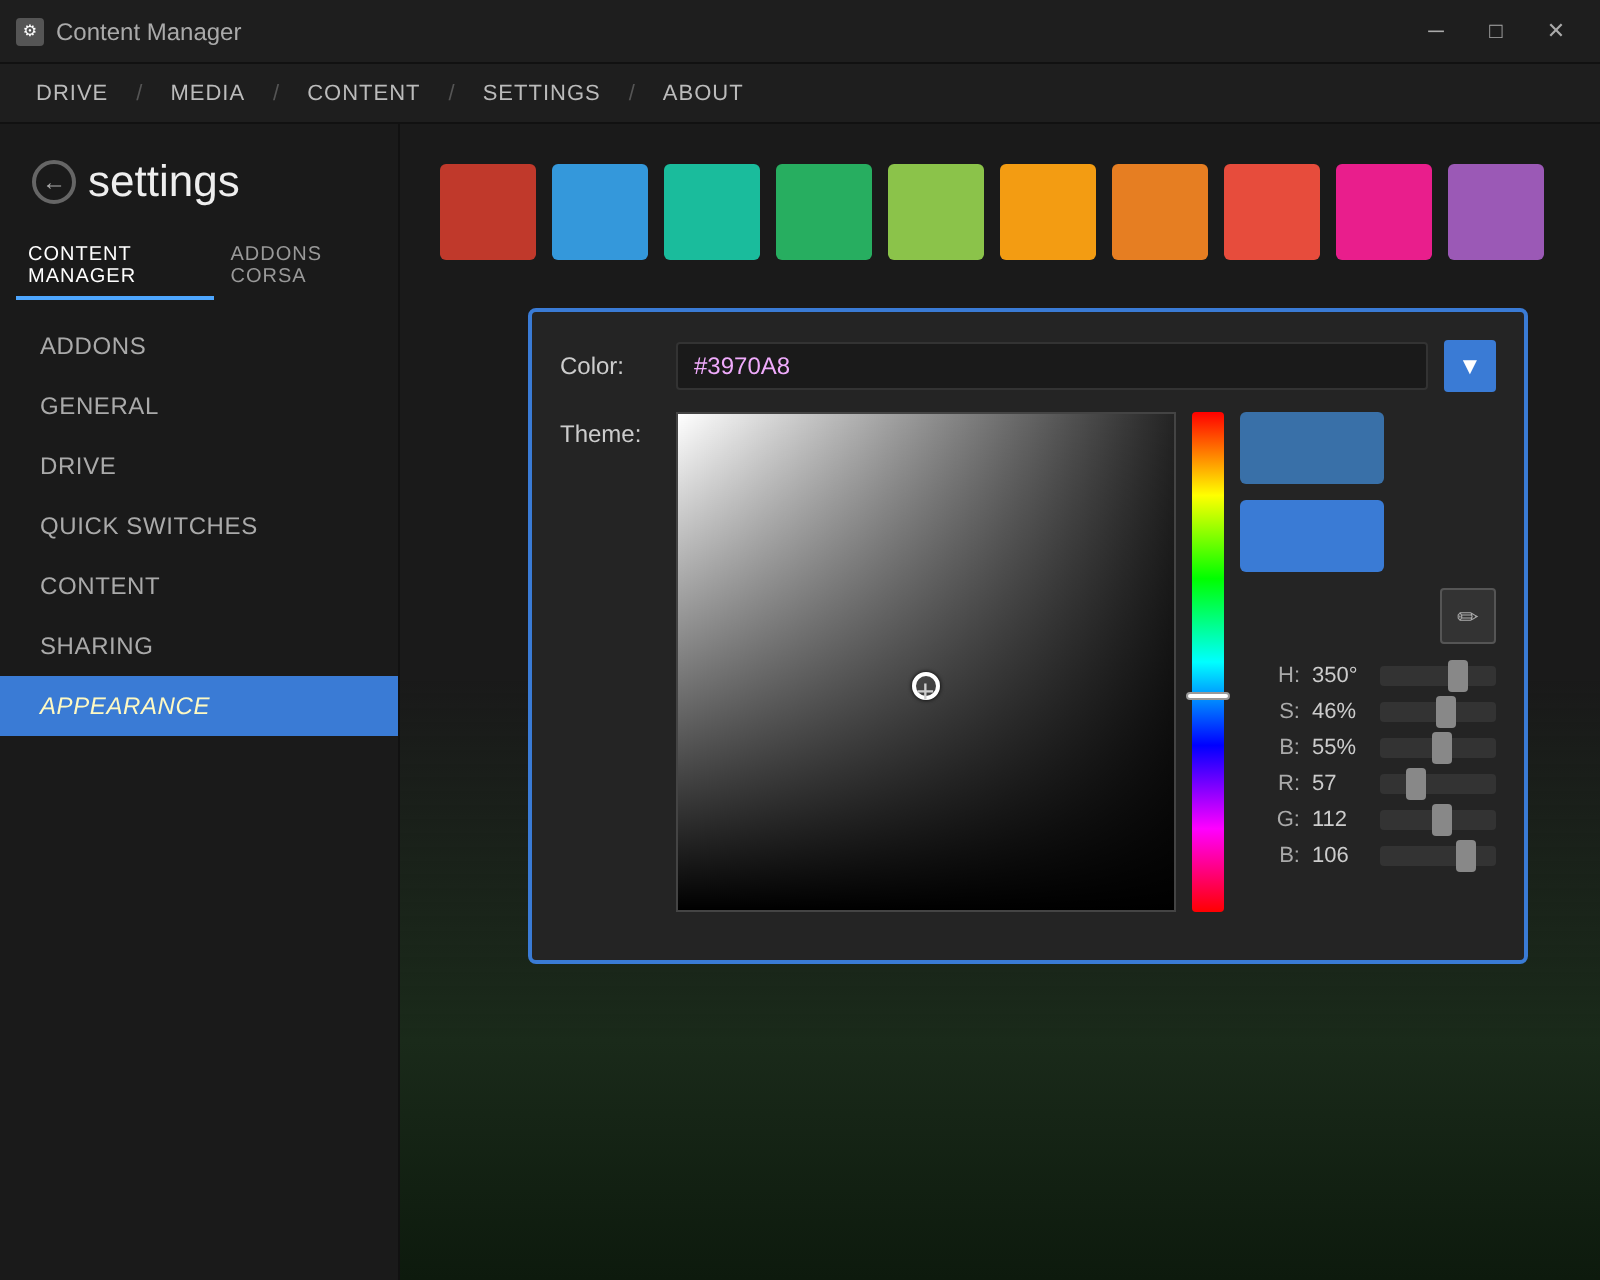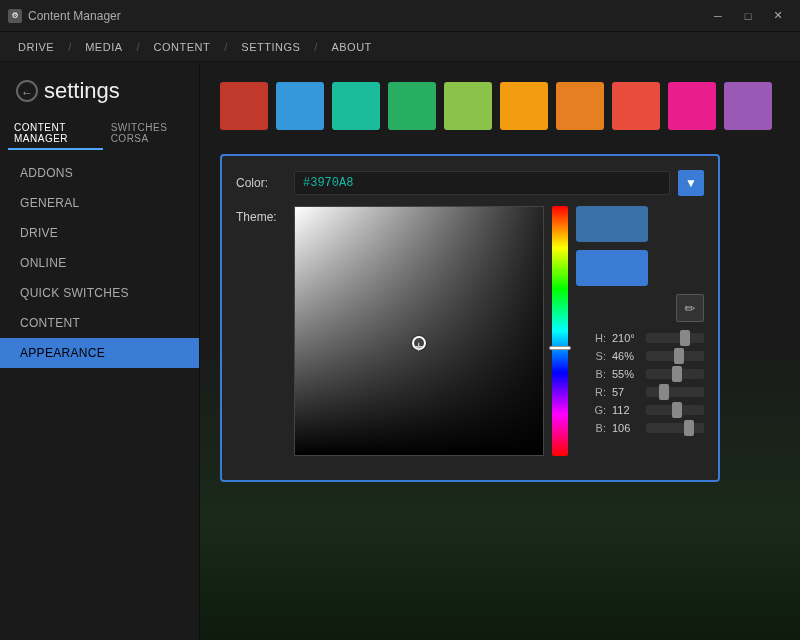--- a/index.html
+++ b/index.html
@@ -135,21 +135,22 @@
 
     .nav-item {
       padding: 8px 20px;
       font-size: 12px;
       color: #aaa;
       cursor: pointer;
       letter-spacing: 0.3px;
     }
     .nav-item.active {
       background: #3a7bd5;
-      color: #000000;
+      color: #fef9c3;
+      font-style: italic;
     }
 
     
     #content {
       flex: 1;
       padding: 20px;
       overflow-y: auto;
       position: relative;
     }
 
@@ -167,43 +168,43 @@
       border: 2px solid transparent;
     }
 
     
     #color-picker-panel {
       background: #242424;
       border: 2px solid #3a7bd5;
       border-radius: 4px;
       padding: 14px;
       width: 500px;
+      margin-left: 44px;
     }
 
     
     #color-input-row {
       display: flex;
       align-items: center;
       gap: 8px;
       margin-bottom: 10px;
     }
     #color-label {
       font-size: 12px;
       color: #ccc;
       min-width: 50px;
     }
     #color-hex-input {
       flex: 1;
       background: #1a1a1a;
       border: 1px solid #333;
-      color: #14b8a6;
+      color: #f0abfc;
       padding: 4px 8px;
       font-size: 12px;
       border-radius: 2px;
-      font-family: Liberation Mono, monospace;
     }
     #color-picker-icon {
       width: 26px;
       height: 26px;
       background: #3a7bd5;
       border-radius: 2px;
       display: flex; align-items: center; justify-content: center;
       cursor: pointer;
       color: #fff;
       font-size: 12px;
@@ -411,29 +412,29 @@
 <div id="app-body">
   <div id="sidebar">
     <div id="page-header">
       <div id="back-btn">
         <div id="back-arrow">←</div>
         <span id="settings-title">settings</span>
       </div>
     </div>
     <div id="tab-bar">
     <div class="tab-item active">CONTENT MANAGER</div>
-        <div class="tab-item">SWITCHES CORSA</div>
+        <div class="tab-item">ADDONS CORSA</div>
       </div>
     <div id="nav-items">
     <div class="nav-item">ADDONS</div>
         <div class="nav-item">GENERAL</div>
         <div class="nav-item">DRIVE</div>
-        <div class="nav-item">ONLINE</div>
         <div class="nav-item">QUICK SWITCHES</div>
         <div class="nav-item">CONTENT</div>
+        <div class="nav-item">SHARING</div>
         <div class="nav-item active">APPEARANCE</div>
       </div>
   </div>
 
   <div id="content">
     <div id="color-swatches">
     <div class="color-swatch" style="background: rgb(192, 57, 43);"></div>
         <div class="color-swatch" style="background: rgb(52, 152, 219);"></div>
         <div class="color-swatch" style="background: rgb(26, 188, 156);"></div>
         <div class="color-swatch" style="background: rgb(39, 174, 96);"></div>
@@ -467,21 +468,21 @@
             <div id="hue-thumb"></div>
           </div>
 
           <div id="picker-right">
             <div class="color-preview-box" id="preview-new"></div>
             <div class="color-preview-box" id="preview-old"></div>
             <div id="eyedropper-btn">✏</div>
             <div id="sliders-section">
             <div class="slider-row">
                   <span class="slider-label">H:</span>
-                  <span class="slider-value">210°</span>
+                  <span class="slider-value">350°</span>
                   <div class="slider-track">
                     <div class="slider-thumb" style="left: 58%;"></div>
                   </div>
                 </div>
                 <div class="slider-row">
                   <span class="slider-label">S:</span>
                   <span class="slider-value">46%</span>
                   <div class="slider-track">
                     <div class="slider-thumb" style="left: 49%;"></div>
                   </div>

